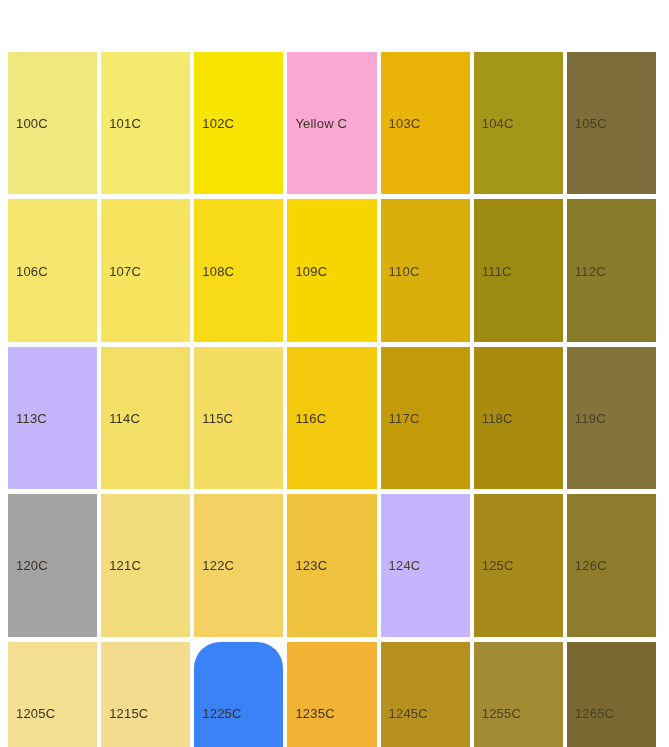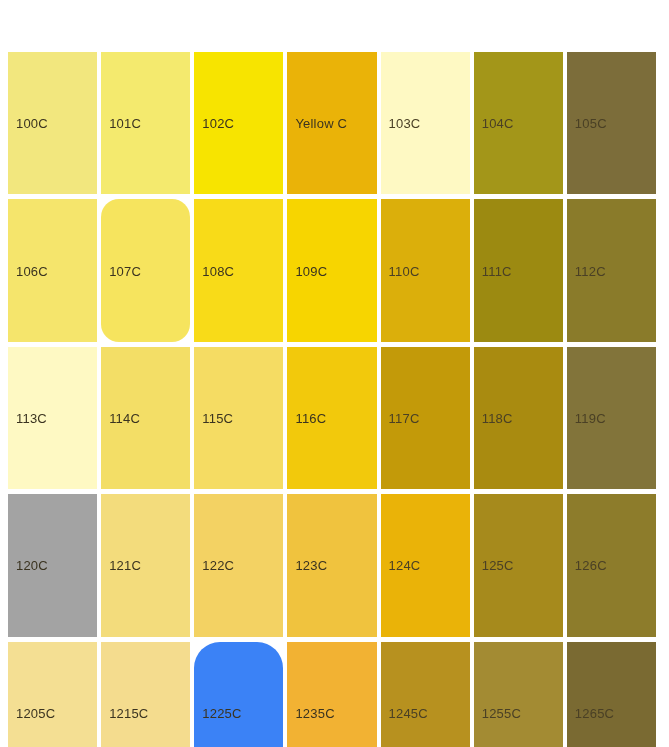--- a/index.html
+++ b/index.html
@@ -54,54 +54,54 @@
 <div id="swatch-grid" style="background: rgb(255, 255, 255); grid-template-columns: repeat(7, 1fr); grid-template-rows: repeat(5, 1fr); margin-top: 44px;">
     <div class="swatch" style="background: rgb(242, 231, 126);">
       <span class="swatch-label">100C</span>
     </div>
     <div class="swatch" style="background: rgb(244, 234, 110);">
       <span class="swatch-label">101C</span>
     </div>
     <div class="swatch" style="background: rgb(247, 228, 0);">
       <span class="swatch-label">102C</span>
     </div>
-    <div class="swatch" style="background: #eab308;">
+    <div class="swatch" style="background: #f9a8d4;">
       <span class="swatch-label">Yellow C</span>
     </div>
-    <div class="swatch dark" style="background: #fef9c3; text-align: right;">
+    <div class="swatch dark" style="background: #eab308; text-align: right;">
       <span class="swatch-label">103C</span>
     </div>
     <div class="swatch dark" style="background: rgb(163, 150, 25);">
       <span class="swatch-label">104C</span>
     </div>
     <div class="swatch dark" style="background: rgb(124, 109, 58);">
       <span class="swatch-label">105C</span>
     </div>
     <div class="swatch" style="background: rgb(245, 229, 108);">
       <span class="swatch-label">106C</span>
     </div>
-    <div class="swatch" style="background: rgb(246, 228, 94); border-radius: 18px;">
+    <div class="swatch" style="background: rgb(246, 228, 94);">
       <span class="swatch-label">107C</span>
     </div>
     <div class="swatch" style="background: rgb(248, 219, 24);">
       <span class="swatch-label">108C</span>
     </div>
     <div class="swatch" style="background: rgb(247, 213, 0);">
       <span class="swatch-label">109C</span>
     </div>
     <div class="swatch dark" style="background: rgb(219, 175, 11);">
       <span class="swatch-label">110C</span>
     </div>
     <div class="swatch dark" style="background: rgb(156, 138, 17);">
       <span class="swatch-label">111C</span>
     </div>
     <div class="swatch dark" style="background: rgb(138, 123, 42);">
       <span class="swatch-label">112C</span>
     </div>
-    <div class="swatch" style="background: #fef9c3; padding-left: 33px;">
+    <div class="swatch" style="background: #c4b5fd; padding-left: 33px;">
       <span class="swatch-label">113C</span>
     </div>
     <div class="swatch" style="background: rgb(243, 222, 102);">
       <span class="swatch-label">114C</span>
     </div>
     <div class="swatch" style="background: rgb(245, 220, 99); text-decoration: underline;">
       <span class="swatch-label">115C</span>
     </div>
     <div class="swatch" style="background: rgb(242, 201, 12);">
       <span class="swatch-label">116C</span>
@@ -120,21 +120,21 @@
     </div>
     <div class="swatch" style="background: rgb(243, 220, 124);">
       <span class="swatch-label">121C</span>
     </div>
     <div class="swatch" style="background: rgb(243, 210, 99);">
       <span class="swatch-label">122C</span>
     </div>
     <div class="swatch" style="background: rgb(240, 195, 62);">
       <span class="swatch-label">123C</span>
     </div>
-    <div class="swatch dark" style="background: #eab308; padding-left: 28px;">
+    <div class="swatch dark" style="background: #c4b5fd; padding-left: 28px;">
       <span class="swatch-label">124C</span>
     </div>
     <div class="swatch dark" style="background: rgb(166, 138, 28);">
       <span class="swatch-label">125C</span>
     </div>
     <div class="swatch dark" style="background: rgb(141, 124, 43);">
       <span class="swatch-label">126C</span>
     </div>
     <div class="swatch" style="background: rgb(244, 223, 147);">
       <span class="swatch-label">1205C</span>

